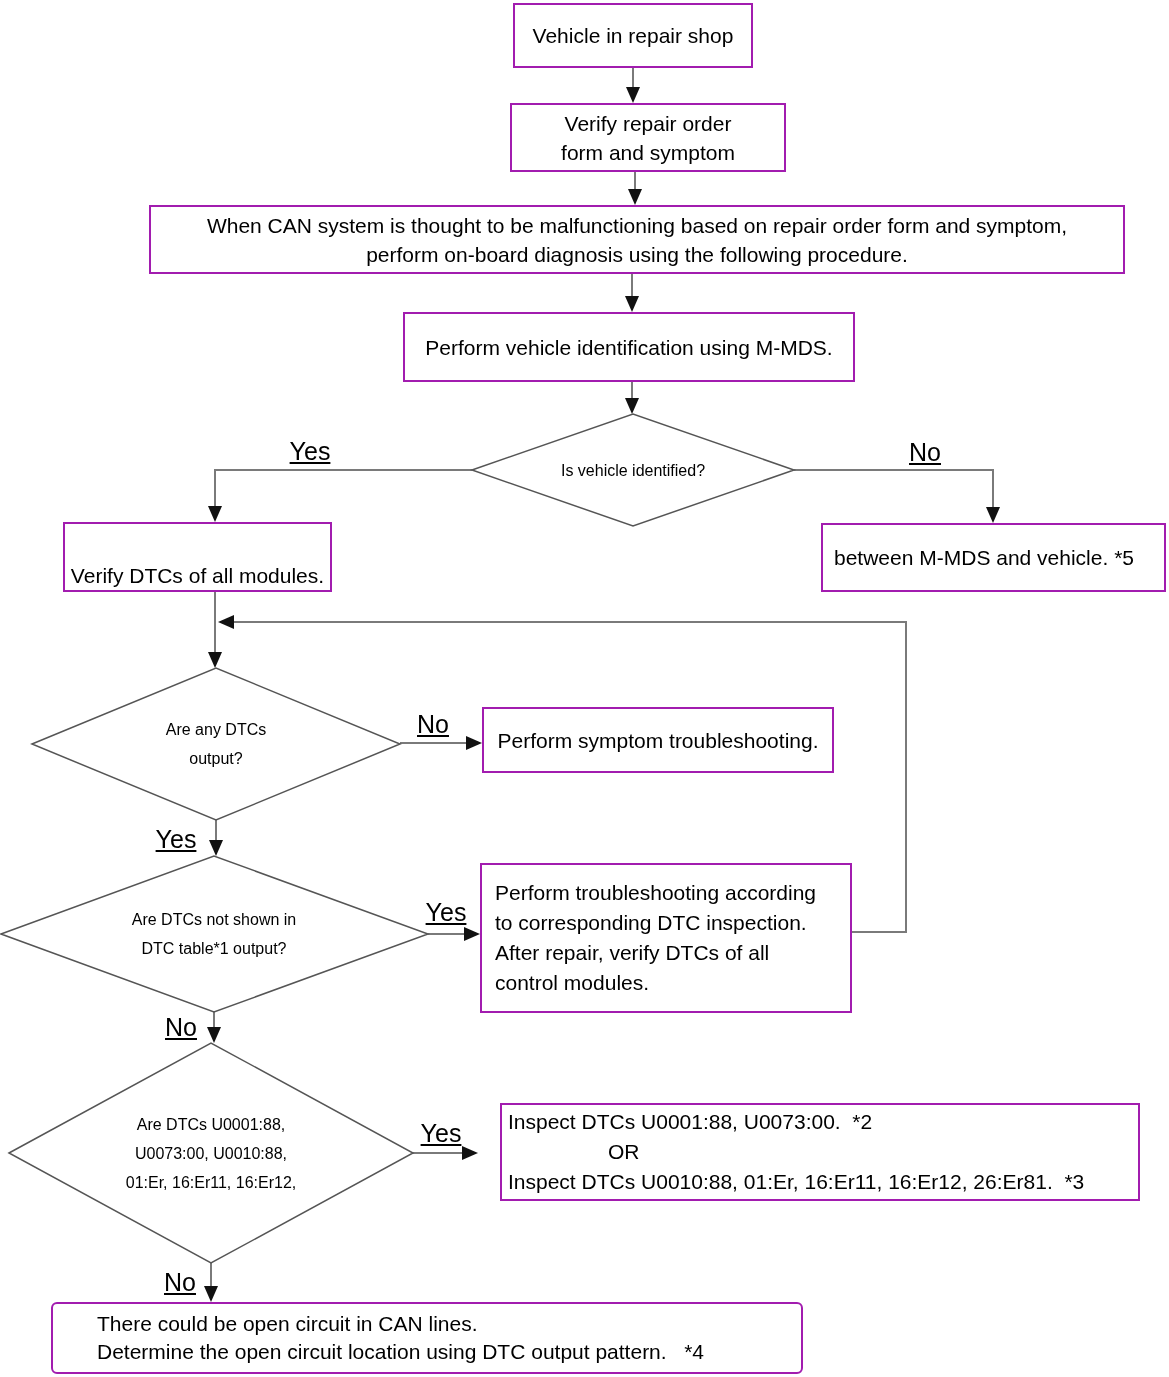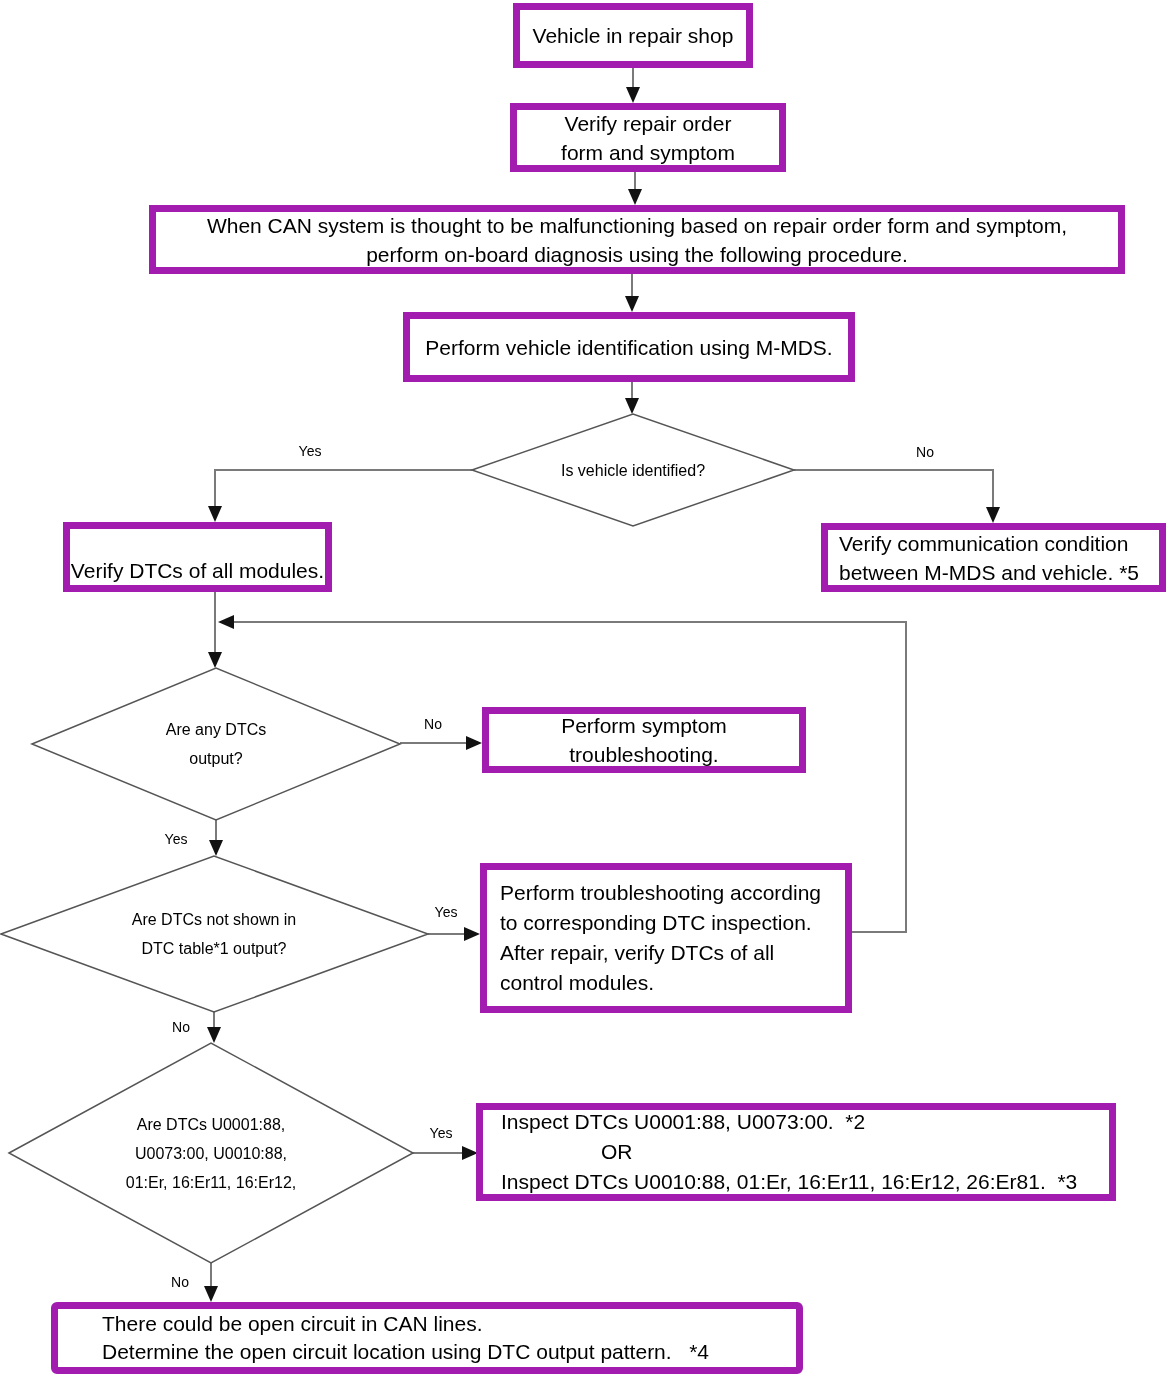--- a/index.html
+++ b/index.html
@@ -4,34 +4,34 @@
 <style>
   html,body { margin:0; padding:0; background:#ffffff; }
   .canvas {
     position:relative; width:1169px; height:1377px; background:#ffffff;
     font-family:"Liberation Sans", sans-serif; color:#000;
     overflow:hidden;
   }
   svg.wires { position:absolute; left:0; top:0; width:1169px; height:1377px; z-index:1; }
   .node {
     position:absolute; box-sizing:border-box; background:#ffffff;
-    border:7px solid #a21caf; z-index:2;
+    border:2px solid #a21caf; z-index:2;
     font-size:21px; line-height:29px;
     display:flex; flex-direction:column; justify-content:center;
   }
   .node.center { align-items:center; text-align:center; }
   .node.left   { align-items:flex-start; text-align:left; }
   .node .ln { white-space:pre-wrap; }
   .dtext {
     position:absolute; z-index:2; transform:translate(-50%,-50%);
     text-align:center; font-size:16px; line-height:29px; white-space:nowrap;
   }
   .edge-label {
     position:absolute; z-index:2; transform:translate(-50%,-50%);
-    font-size:14px; line-height:24px; white-space:nowrap;
+    font-size:25px; line-height:24px; white-space:nowrap;text-decoration:underline;
   }
   .or-indent { padding-left:100px; }
 </style>
 </head>
 <body>
 
 <div class="canvas">
 
   <svg class="wires" viewBox="0 0 1169 1377">
 
@@ -93,36 +93,35 @@
 
   <div class="node center" style="left:403px; top:312px; width:452px; height:70px;">
     <div class="ln">Perform vehicle identification using M-MDS.</div>
   </div>
 
   <div class="node center" style="left:63px; top:522px; width:269px; height:70px;justify-content:flex-end;">
     <div class="ln">Verify DTCs of all modules.</div>
   </div>
 
   <div class="node left" style="left:821px; top:523px; width:345px; height:69px; padding-left:11px;">
-    <div class="ln">Verify communication condition</div>
     <div class="ln">between M-MDS and vehicle. *5</div>
   </div>
 
-  <div class="node center" style="left:482px; top:707px; width:324px; height:66px;">
+  <div class="node center" style="left:482px; top:707px; width:352px; height:66px;">
     <div class="ln">Perform symptom troubleshooting.</div>
   </div>
 
   <div class="node left" style="left:480px; top:863px; width:372px; height:150px; padding-left:13px; line-height:30px;">
     <div class="ln">Perform troubleshooting according</div>
     <div class="ln">to corresponding DTC inspection.</div>
     <div class="ln">After repair, verify DTCs of all</div>
     <div class="ln">control modules.</div>
   </div>
 
-  <div class="node left" style="left:476px; top:1103px; width:640px; height:98px; padding-left:18px; line-height:30px;">
+  <div class="node left" style="left:500px; top:1103px; width:640px; height:98px; padding-left:6px; line-height:30px;">
     <div class="ln">Inspect DTCs U0001:88, U0073:00.  *2</div>
     <div class="ln or-indent">OR</div>
     <div class="ln">Inspect DTCs U0010:88, 01:Er, 16:Er11, 16:Er12, 26:Er81.  *3</div>
   </div>
 
   <div class="node left" style="left:51px; top:1302px; width:752px; height:72px; padding-left:44px; line-height:28px;border-radius:6px;">
     <div class="ln">There could be open circuit in CAN lines.</div>
     <div class="ln">Determine the open circuit location using DTC output pattern.   *4</div>
   </div>
 

